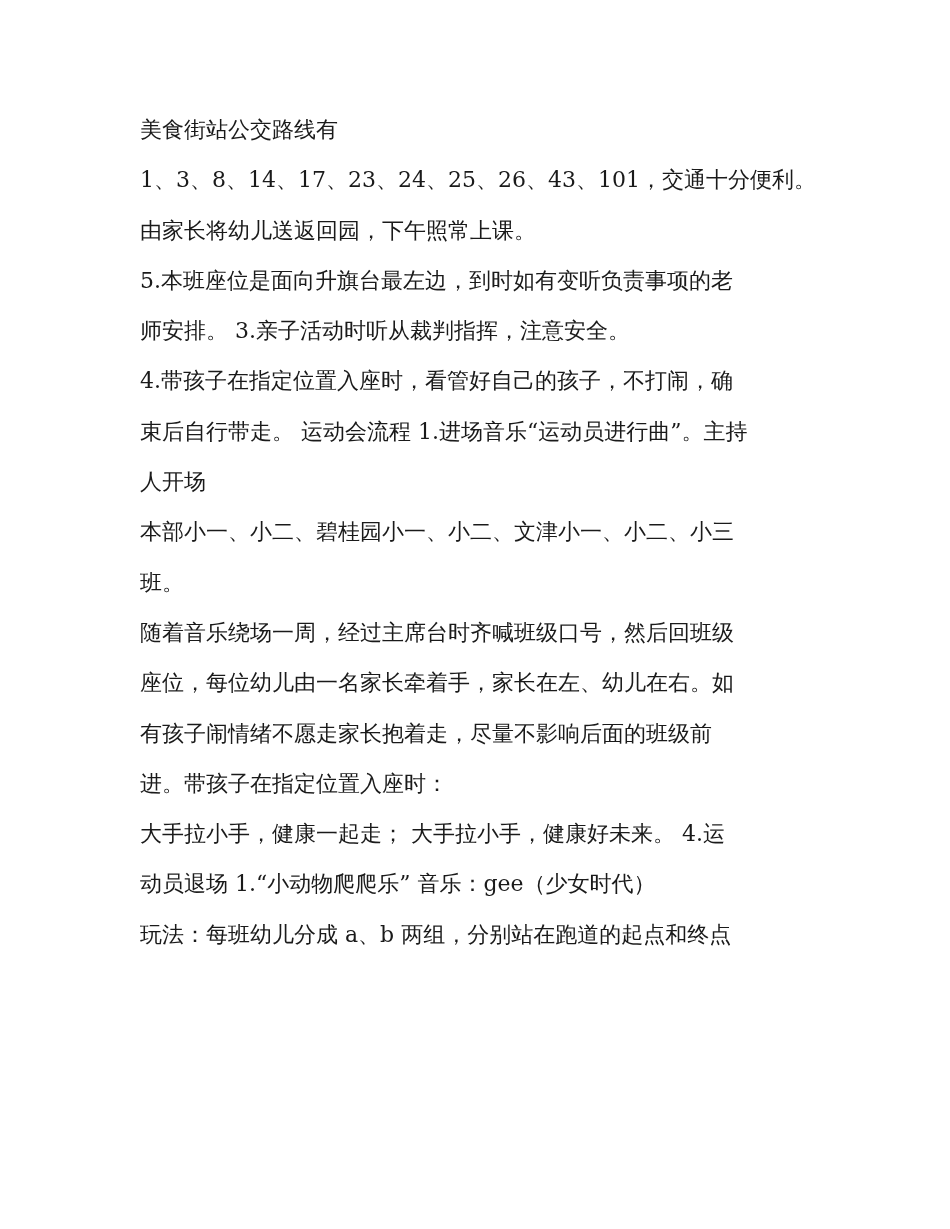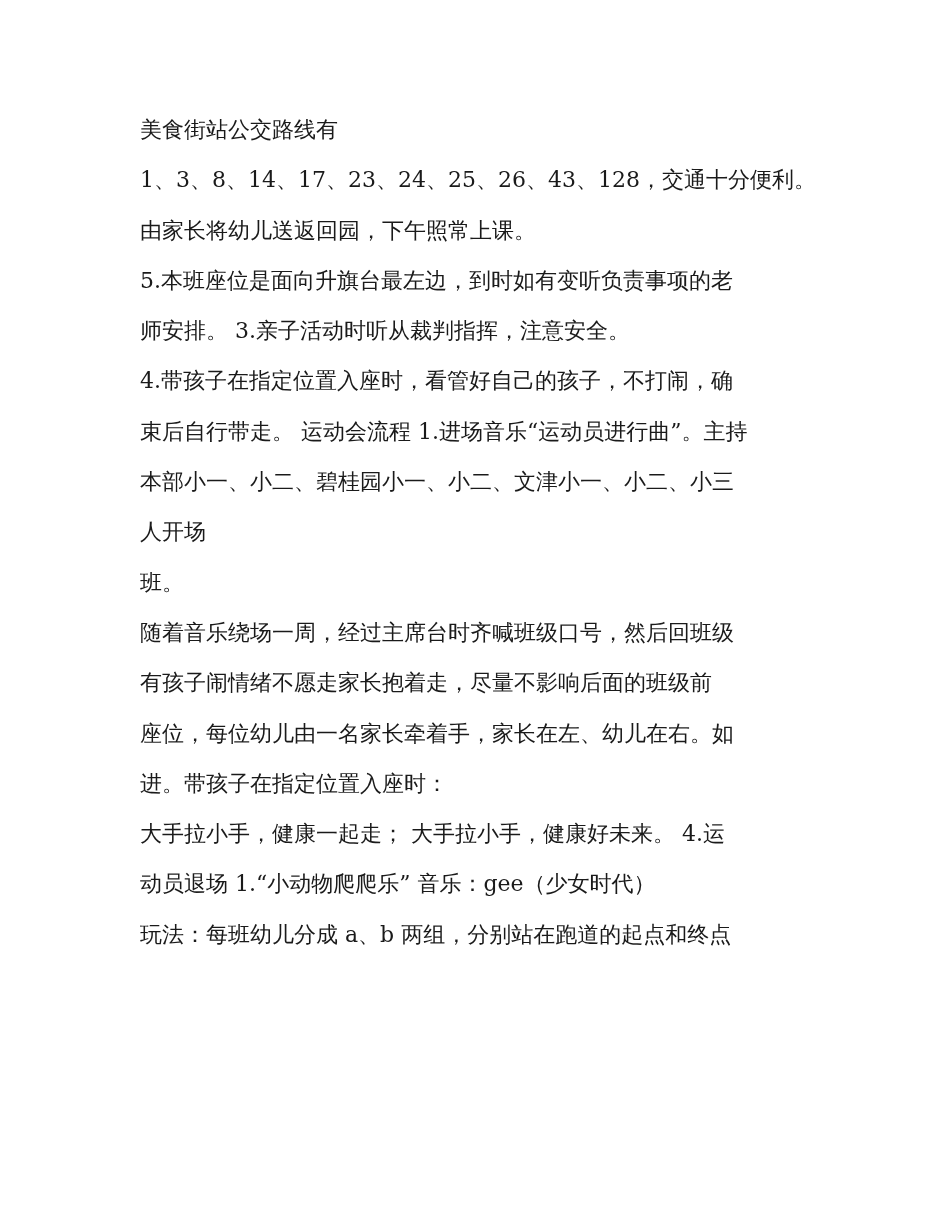--- a/index.html
+++ b/index.html
@@ -19,30 +19,30 @@
       white-space: nowrap;
       letter-spacing: 0px;
     }
   </style>
 </head>
 <body>
 
 <div class="page">
   <div class="content">
     <div class="line">美食街站公交路线有</div>
-    <div class="line">1、3、8、14、17、23、24、25、26、43、128，交通十分便利。</div>
+    <div class="line">1、3、8、14、17、23、24、25、26、43、101，交通十分便利。</div>
     <div class="line">由家长将幼儿送返回园，下午照常上课。</div>
     <div class="line">5.本班座位是面向升旗台最左边，到时如有变听负责事项的老</div>
     <div class="line">师安排。 3.亲子活动时听从裁判指挥，注意安全。</div>
     <div class="line">4.带孩子在指定位置入座时，看管好自己的孩子，不打闹，确</div>
     <div class="line">束后自行带走。 运动会流程 1.进场音乐“运动员进行曲”。主持</div>
+    <div class="line">人开场</div>
     <div class="line">本部小一、小二、碧桂园小一、小二、文津小一、小二、小三</div>
-    <div class="line">人开场</div>
     <div class="line">班。</div>
     <div class="line">随着音乐绕场一周，经过主席台时齐喊班级口号，然后回班级</div>
+    <div class="line">座位，每位幼儿由一名家长牵着手，家长在左、幼儿在右。如</div>
     <div class="line">有孩子闹情绪不愿走家长抱着走，尽量不影响后面的班级前</div>
-    <div class="line">座位，每位幼儿由一名家长牵着手，家长在左、幼儿在右。如</div>
     <div class="line">进。带孩子在指定位置入座时：</div>
     <div class="line">大手拉小手，健康一起走； 大手拉小手，健康好未来。 4.运</div>
     <div class="line">动员退场 1.“小动物爬爬乐” 音乐：gee（少女时代）</div>
     <div class="line">玩法：每班幼儿分成 a、b 两组，分别站在跑道的起点和终点</div>
   </div>
 </div>
 
 </body></html>

